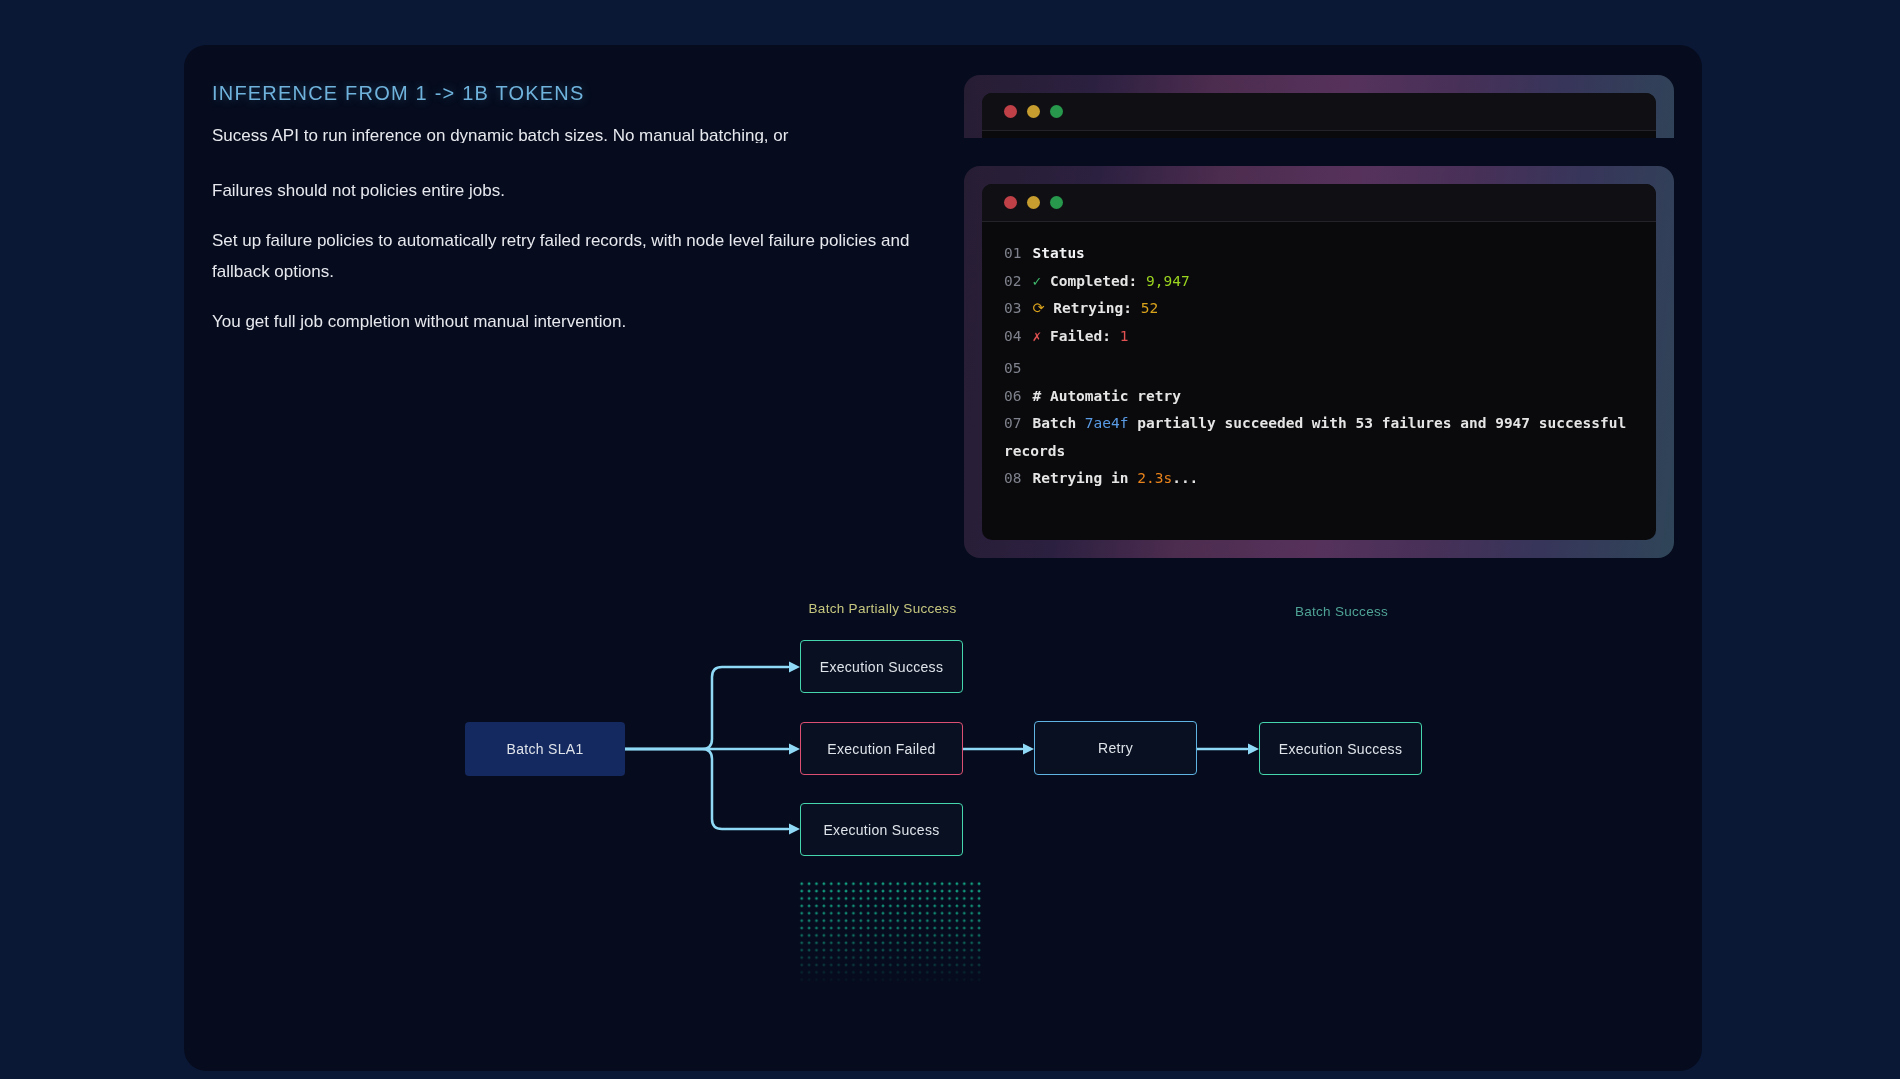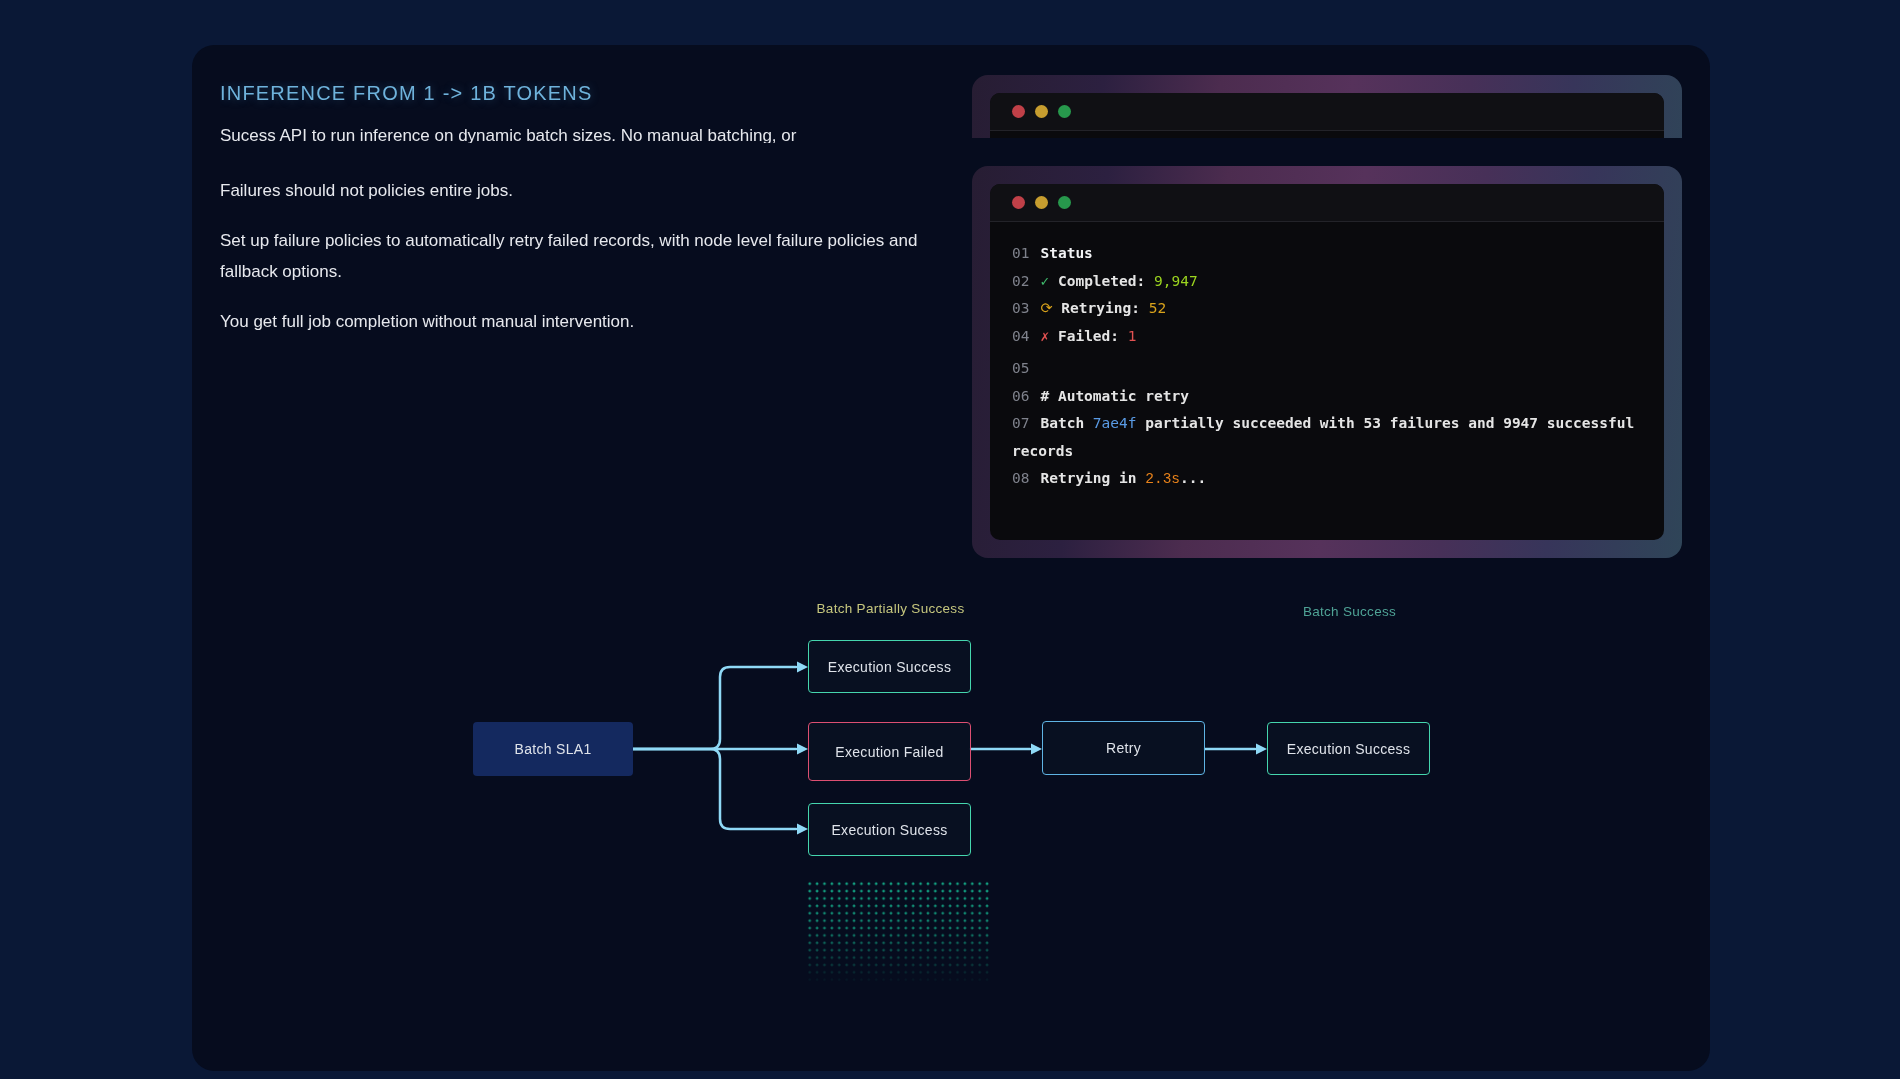--- a/index.html
+++ b/index.html
@@ -1,20 +1,20 @@
 <!DOCTYPE html>
 <html><head>
 <meta charset="utf-8">
 <style>
   * { margin:0; padding:0; box-sizing:border-box; }
   html,body { width:1900px; height:1079px; overflow:hidden; }
   body { background:#0a1836; font-family:"Liberation Sans", sans-serif; }
 
   .card {
-    position:absolute; left:192px; top:45px; width:1518px; height:1026px;
+    position:absolute; left:184px; top:45px; width:1518px; height:1026px;
     background:#060c1e; border-radius:22px;
   }
 
   
   .sec { position:absolute; left:28px; width:740px; color:#e7e9ee; }
   .sec1 { top:36px; height:62px; overflow:hidden; }
   .sec2 { top:130px; }
   .sec h2 {
     font-size:20px; font-weight:400; letter-spacing:1.2px; line-height:24px;
     margin-bottom:15px; text-shadow:0 0 10px rgba(90,170,220,.35);
@@ -56,37 +56,37 @@
   .tline { min-height:27.5px; }
   .tline:nth-child(5) { margin-top:5px; }
   .lnum { color:#7f828c; margin-right:11px; }
   .seg-plain { color:#e5e5e5;font-weight:bold; }
   .seg-bold { color:#f2f3f5; font-weight:bold;text-align:center; }
   .seg-green { color:#3fba6c; }
   .seg-lime { color:#9bd41f; }
   .seg-yellow { color:#d9a21b; }
   .seg-red { color:#e25252; }
   .seg-blue { color:#5a9be5; }
-  .seg-orange { color:#e8821a;font-family:Liberation Mono, monospace; }
+  .seg-orange { color:#e8821a; }
 
   
   .diagram { position:absolute; left:0; top:540px; width:1518px; height:486px; }
   .diagram svg { position:absolute; left:0; top:0; }
   .dlabel { position:absolute; font-size:13.5px; letter-spacing:.3px; white-space:nowrap; }
   .dlabel.partial { left:617px; top:16px; width:163px; text-align:center; color:#c6c77e; }
   .dlabel.success { left:1076px; top:19px; width:163px; text-align:center; color:#4fa396; }
 
   .node {
     position:absolute; display:flex; align-items:center; justify-content:center;
     border-radius:4px; font-size:14px; color:#dfe3ea; letter-spacing:.3px;
     background:rgba(11,20,36,.55);
   }
   .node.sla   { left:281px; top:137px; width:160px; height:54px; background:#14295f; }
   .node.teal  { border:1.5px solid #45d6ae; }
-  .node.failed{ left:616px; top:137px; width:163px; height:59px; border:1.5px solid #dd4f72; }
+  .node.failed{ left:616px; top:137px; width:163px; height:53px; border:1.5px solid #dd4f72; }
   .node.retry { left:850px; top:136px; width:163px; height:54px; border:1.5px solid #5fb4e4; }
   .node.n-top { left:616px; top:55px;  width:163px; height:53px; }
   .node.n-bot { left:616px; top:218px; width:163px; height:53px; }
   .node.n-right{ left:1075px; top:137px; width:163px; height:53px; }
 
   .dotgrid {
     position:absolute; left:614px; top:295px; width:184px; height:105px;
     background-image:radial-gradient(circle, rgba(21,180,142,.95) 1.2px, transparent 1.6px);
     background-size:7.4px 7.4px;
     -webkit-mask-image:linear-gradient(to bottom, rgba(0,0,0,.95) 0%, rgba(0,0,0,.7) 45%, rgba(0,0,0,0) 100%);

